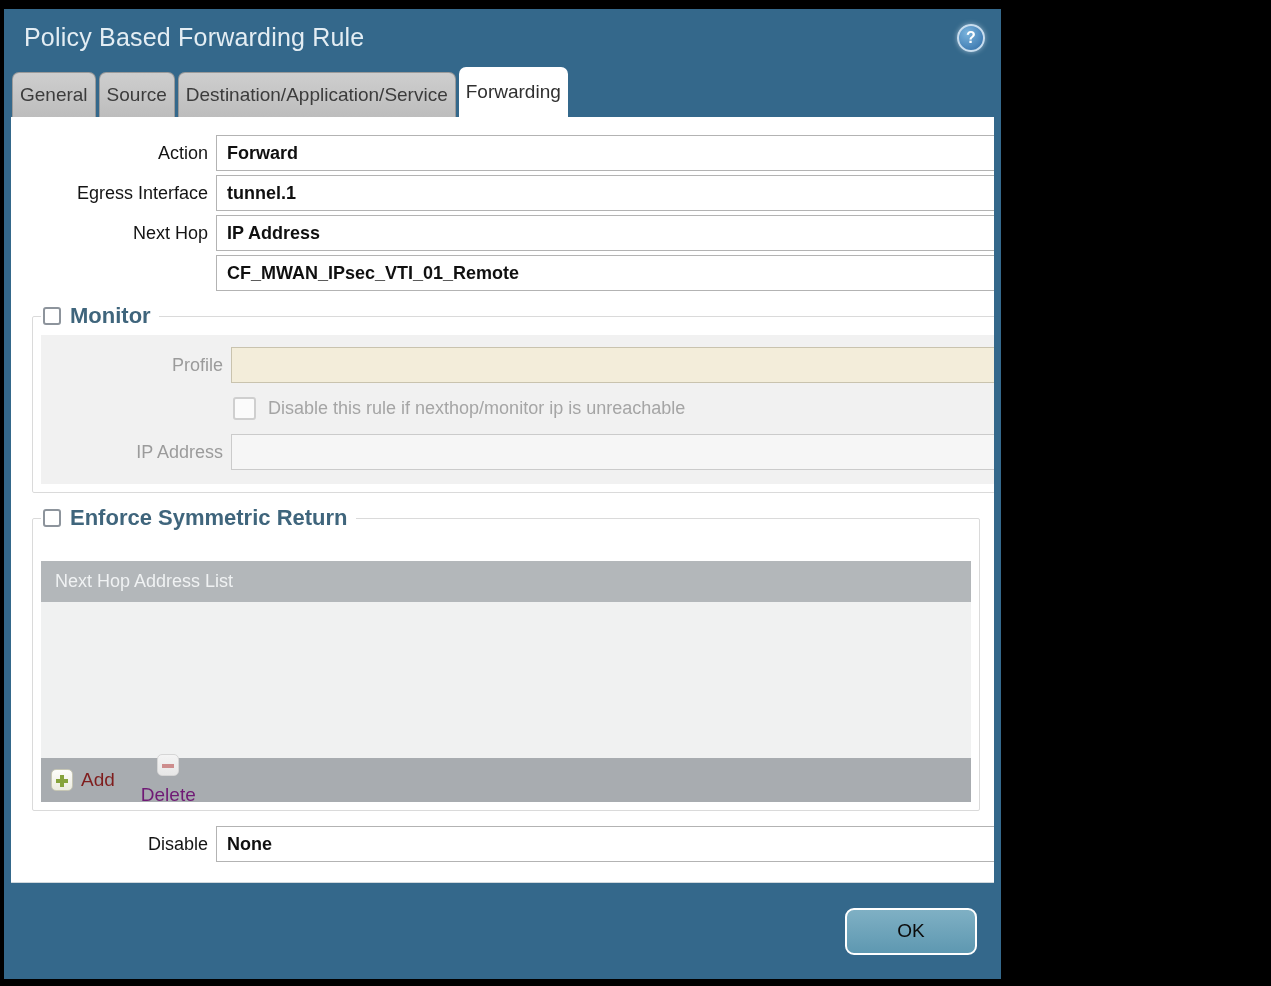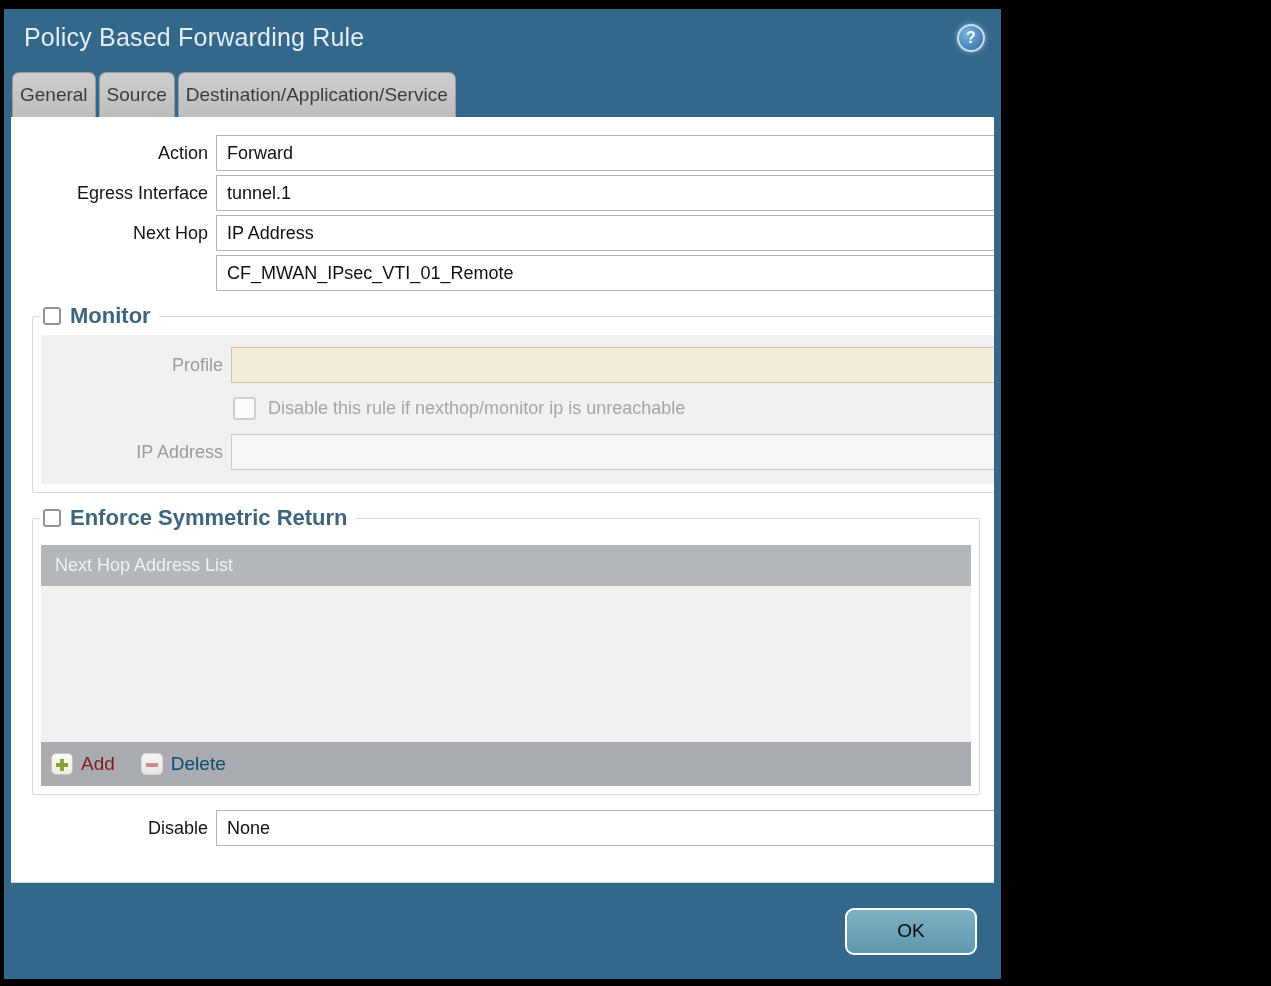--- a/index.html
+++ b/index.html
@@ -32,21 +32,21 @@
   .tab.active {
     height:50px; line-height:50px; background:#fff; border:none; color:#303030;
   }
   
   .content {
     background:#fff; margin:0 7px; height:766px; flex:none;
     padding-top:18px; overflow:hidden; border-bottom:1px solid #cfd8dd;
   }
   .frow { display:flex; align-items:center; margin-bottom:4px; }
   .frow > label { width:197px; margin-right:8px; text-align:right; font-size:18px; color:#141414; flex:none; }
-  .combo { display:flex; }
+  .combo { display:flex;font-weight:bold; }
   .field {
     height:36px; border:1px solid #b3b3b3; background:#fff;
     display:flex; align-items:center; padding:0 10px; font-size:18px; color:#101010;
   }
   .field.main { width:995px; }
   .ddbtn {
     width:35px; height:36px; margin-left:1px; border:1px solid #b3b3b3;
     background:linear-gradient(#f0f0f0,#e3e3e3);
     display:flex; align-items:center; justify-content:center; cursor:pointer;
   }
@@ -62,27 +62,27 @@
   .field.beige { width:972px; background:#f3edda; border-color:#c9c3ae; }
   .ddbtn.disabled { background:#ededed; border-color:#c5c5c5; cursor:default; }
   .cbrow { display:flex; align-items:center; gap:12px; margin:14px 0 14px 192px; }
   .cb.cb-dis { width:23px; height:23px; border:2px solid #cfcfcf; background:#fbfbfb; cursor:default; }
   .cbl { font-size:18px; color:#a5a5a5; }
   .textinput {
     width:1008px; height:36px; border:1px solid #cbcbcb; background:#f6f6f6;
     font-size:18px; padding:0 10px; color:#555; font-family:"Liberation Sans", sans-serif;
   }
   
-  .nh-table { margin-top:14px; }
+  .nh-table { margin-top:30px; }
   .thead { height:41px; background:#b3b7ba; color:#f0f2f3; font-size:18px; display:flex; align-items:center; padding-left:14px; }
   .tbody { height:156px; background:#f0f1f1; }
   .tfoot { height:44px; background:#a8acb0; display:flex; align-items:center; padding-left:10px; gap:26px; }
   .tbtn { display:flex; align-items:center; gap:8px; font-size:19px; cursor:pointer; }
   .tbtn.add { color:#7f1d1d; }
-  .tbtn.del { color:#0c4a6e; cursor:default; }
+  .tbtn.del { color:#701a75; cursor:default;flex-direction:column; }
   .sqicon { width:22px; height:22px; border-radius:5px; position:relative; flex:none; }
   .plus { background:linear-gradient(#fdfdfa,#ecece0); border:1px solid #c6c6b4; }
   .plus::before { content:""; position:absolute; left:4px; top:9px; width:12px; height:4px; background:#86a33c; }
   .plus::after  { content:""; position:absolute; left:8px; top:5px; width:4px; height:12px; background:#86a33c; }
   .minus { background:linear-gradient(#f4f4f4,#e7e7e7); border:1px solid #d6d6d6; }
   .minus::before { content:""; position:absolute; left:4px; top:9px; width:12px; height:4px; background:#cd8d8d; }
   .schedule-row { margin-top:15px; }
   
   .footerbar { flex:1; display:flex; align-items:center; justify-content:flex-end; gap:12px; padding-right:24px; }
   .fbtn {
@@ -101,20 +101,21 @@
     <h1>Policy Based Forwarding Rule</h1>
     <div class="help">
       <span>?</span>
     </div>
   </div>
 
   <div class="tabs">
     <div class="tab">General</div>
     <div class="tab">Source</div>
     <div class="tab">Destination/Application/Service</div>
+    <div class="tab active">Forwarding</div>
   </div>
 
   <div class="content">
 
     <div class="frow">
       <label>Action</label>
       <div class="combo">
         <div class="field main">
           <span>Forward</span>
         </div>

